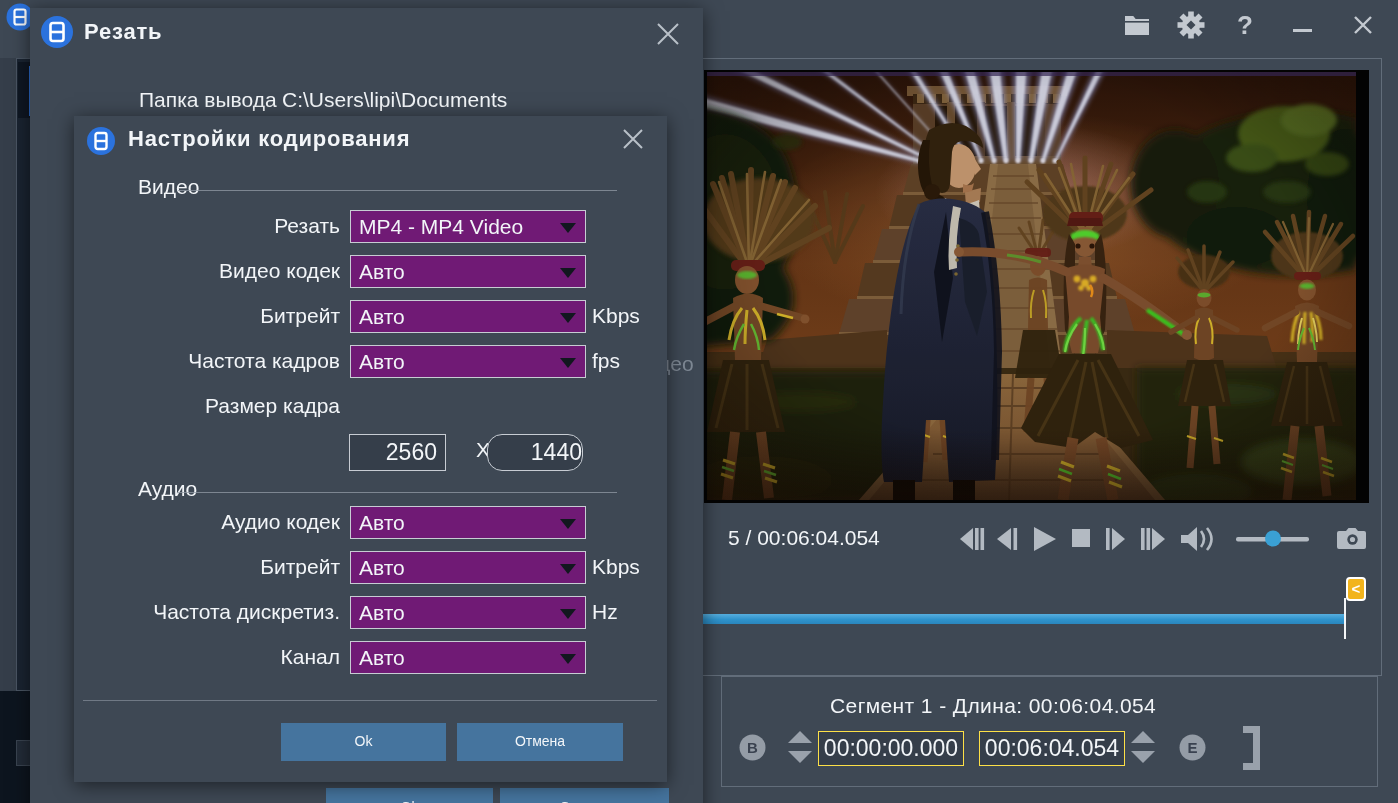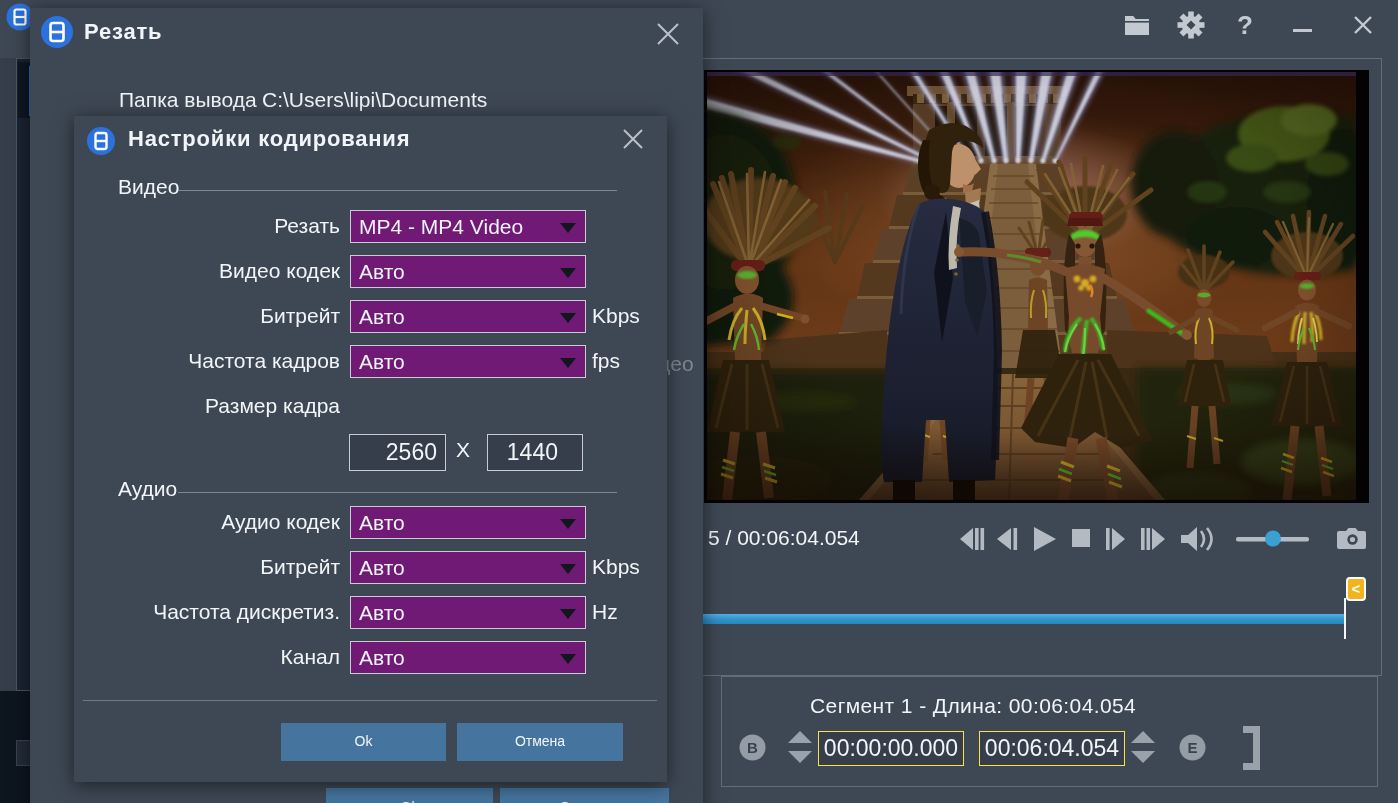--- a/index.html
+++ b/index.html
@@ -1,20 +1,20 @@
 <!DOCTYPE html>
 <html><head>
 <meta charset="utf-8">
 <style>
   * { margin:0; padding:0; box-sizing:border-box; }
   html,body { width:1398px; height:803px; overflow:hidden; background:#3e4854;
     font-family:"Liberation Sans", sans-serif; }
   .abs { position:absolute; }
   #stage { position:relative; width:1398px; height:803px; }
-  .txt { color:#f2f5f8; font-size:21px; white-space:nowrap; }
+  .txt { color:#f2f5f8; font-size:21px; white-space:nowrap;margin-left:20px; }
   .dlg { position:absolute; background:#3e4854; box-shadow:0 3px 18px rgba(0,0,0,.55); }
   .dtitle { color:#f2f5f8; font-size:22px; font-weight:bold; letter-spacing:0.8px; }
   .combo { position:absolute; width:236px; height:33px; border:1px solid #c7ccd3;
     background:#701a75; color:#f2f5f8; font-size:21px; line-height:31px; padding-left:8px; }
   .combo .arr { position:absolute; right:9px; top:12px; width:0; height:0;
     border-left:8px solid transparent; border-right:8px solid transparent;
     border-top:10px solid #12171f; }
   .lbl { position:absolute; color:#f2f5f8; font-size:21px; text-align:right;
     width:330px; white-space:nowrap; }
   .unit { position:absolute; color:#f2f5f8; font-size:21px; }
@@ -604,21 +604,21 @@
     <div class="lbl" style="left:-64px;top:188px;">Битрейт</div>
     <div class="combo" style="left:276px;top:184px;">Авто<div class="arr"></div></div>
     <div class="unit" style="left:518px;top:188px;">Kbps</div>
     <div class="lbl" style="left:-64px;top:233px;">Частота кадров</div>
     <div class="combo" style="left:276px;top:229px;">Авто<div class="arr"></div></div>
     <div class="unit" style="left:518px;top:233px;">fps</div>
     <div class="lbl" style="left:-64px;top:278px;">Размер кадра</div>
 
     <div class="field" style="left:275px;top:318px;width:97px;height:37px;line-height:35px;text-align:right;padding-right:8px;border-color:#c7ccd3;">2560</div>
     <div class="abs txt" style="left:382px;top:322px;">X</div>
-    <div class="field" style="left:413px;top:318px;width:96px;height:37px;line-height:35px;text-align:right;padding-right:24px;border-color:#c7ccd3;">1440</div>
+    <div class="field" style="left:413px;top:318px;width:96px;height:37px;line-height:35px;text-align:right;padding-right:0;border-color:#c7ccd3;border-radius:15px;">1440</div>
 
     <div class="abs txt" style="left:44px;top:361px;">Аудио</div>
     <div class="gline" style="left:104px;top:376px;width:439px;"></div>
 
     <div class="lbl" style="left:-64px;top:394px;">Аудио кодек</div>
     <div class="combo" style="left:276px;top:390px;">Авто<div class="arr"></div></div>
     <div class="lbl" style="left:-64px;top:439px;">Битрейт</div>
     <div class="combo" style="left:276px;top:435px;">Авто<div class="arr"></div></div>
     <div class="unit" style="left:518px;top:439px;">Kbps</div>
     <div class="lbl" style="left:-64px;top:484px;">Частота дискретиз.</div>

